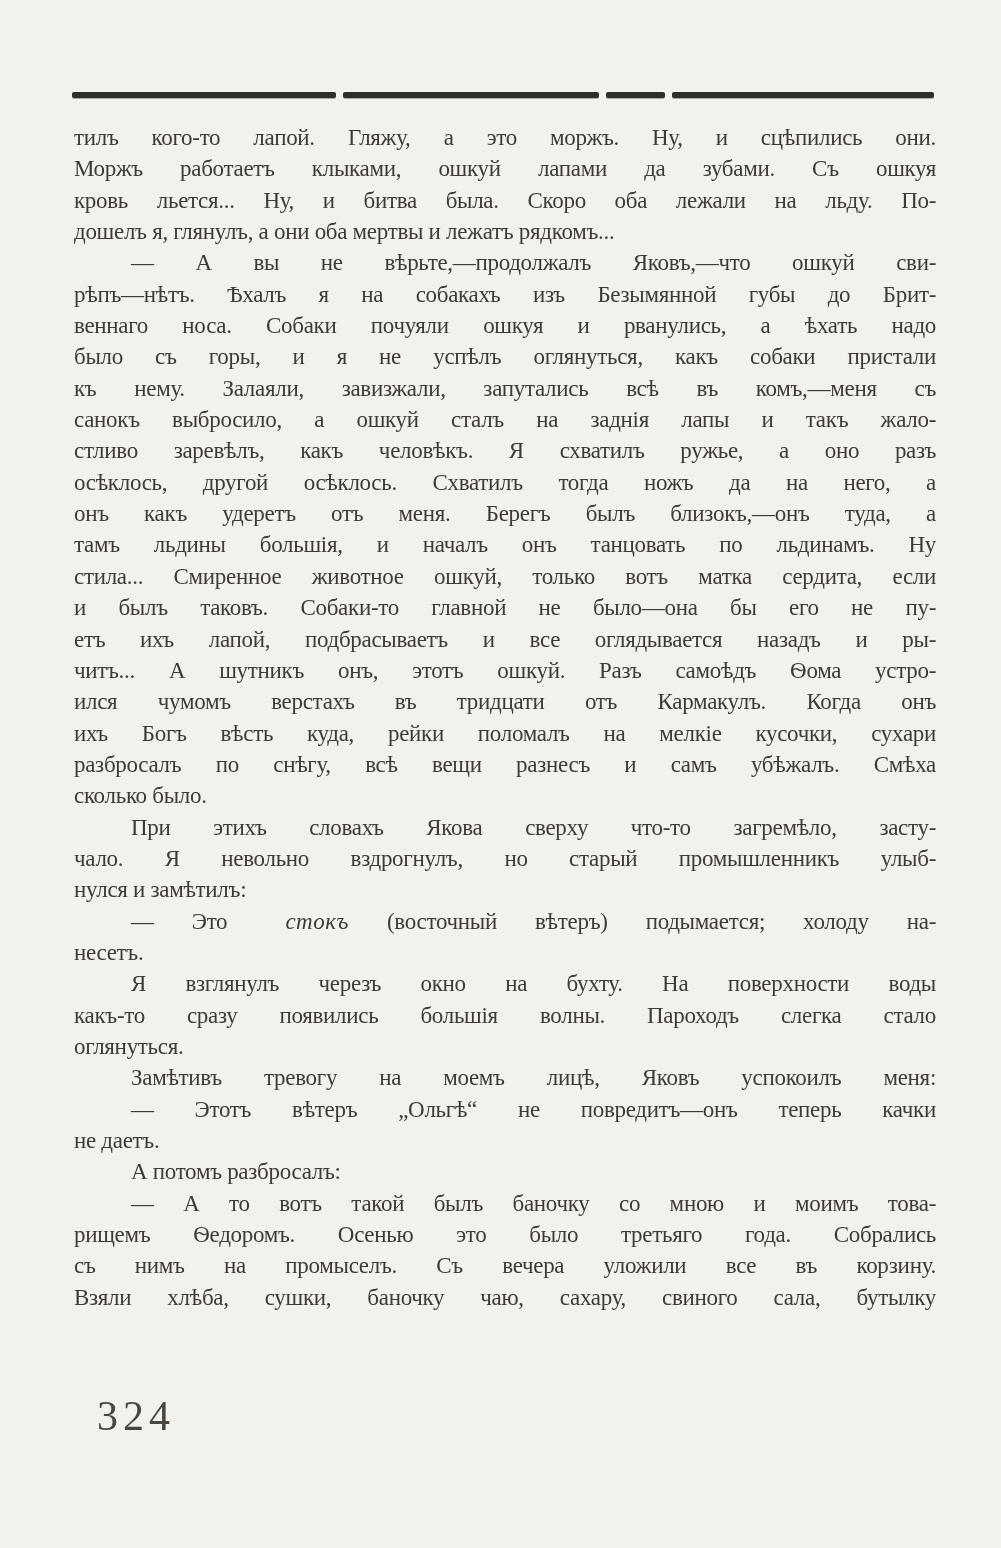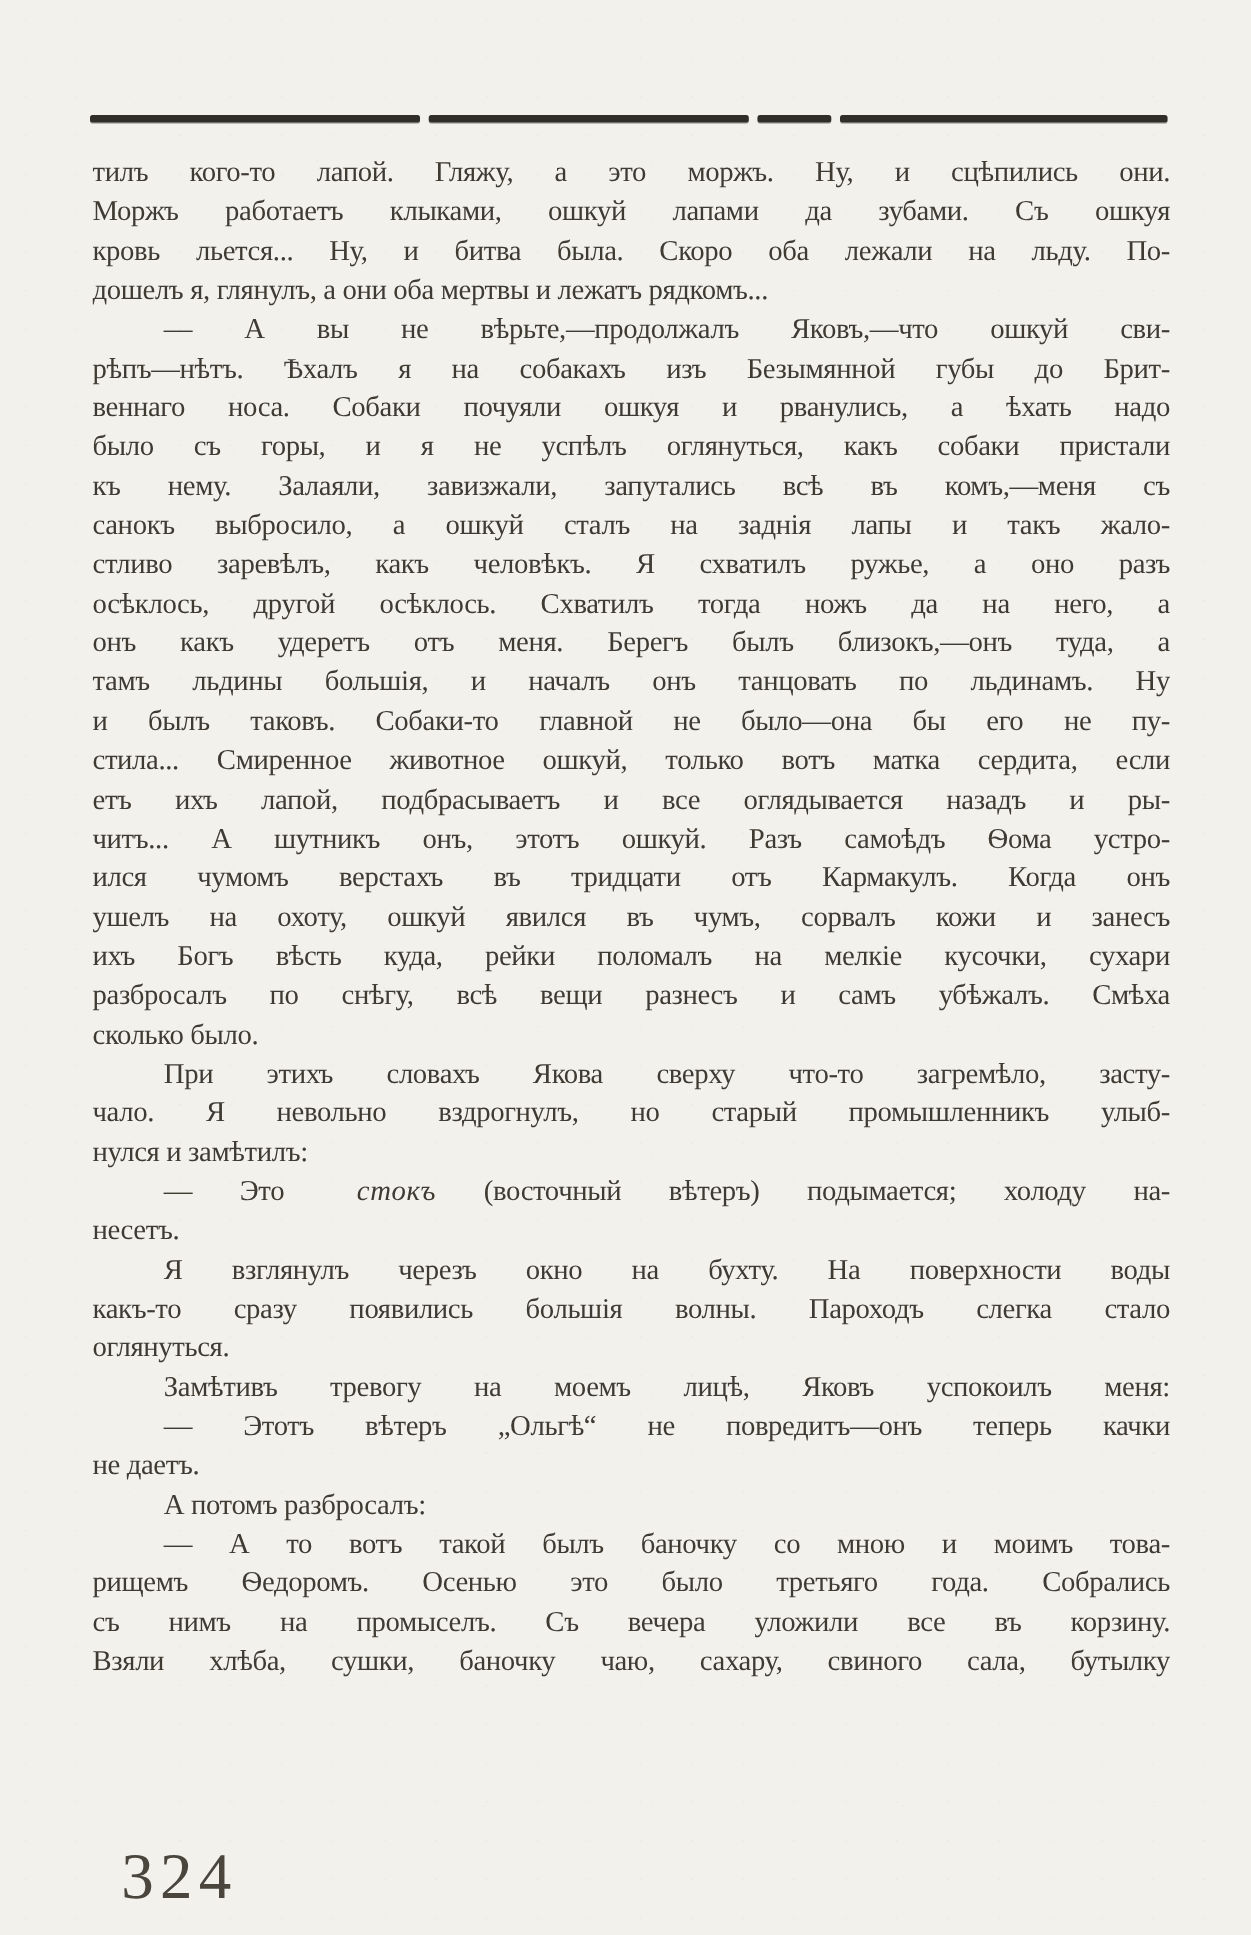--- a/index.html
+++ b/index.html
@@ -59,22 +59,22 @@
     white-space: normal;
     overflow: hidden;
     height: 31.35px;
   }
   .line.end { text-align-last: left; }
   .line.indent { text-indent: 57px; }
   .line i { font-style: italic; letter-spacing: 0.5px; margin-left: 20px; }
   .page-number {
     position: absolute;
     left: 97px;
-    top: 1472px;
-    font-size: 52px;
+    top: 1392px;
+    font-size: 42px;
     letter-spacing: 5px;
     color: #4a463e;
   }
 </style>
 </head>
 <body>
 
 <div class="page">
 
   <div class="top-rule">
@@ -100,26 +100,25 @@
       <span class="line indent">— А вы не вѣрьте,—продолжалъ Яковъ,—что ошкуй сви-</span>
       <span class="line">рѣпъ—нѣтъ. Ѣхалъ я на собакахъ изъ Безымянной губы до Брит-</span>
       <span class="line">веннаго носа. Собаки почуяли ошкуя и рванулись, а ѣхать надо</span>
       <span class="line">было съ горы, и я не успѣлъ оглянуться, какъ собаки пристали</span>
       <span class="line">къ нему. Залаяли, завизжали, запутались всѣ въ комъ,—меня съ</span>
       <span class="line">санокъ выбросило, а ошкуй сталъ на заднія лапы и такъ жало-</span>
       <span class="line">стливо заревѣлъ, какъ человѣкъ. Я схватилъ ружье, а оно разъ</span>
       <span class="line">осѣклось, другой осѣклось. Схватилъ тогда ножъ да на него, а</span>
       <span class="line">онъ какъ удеретъ отъ меня. Берегъ былъ близокъ,—онъ туда, а</span>
       <span class="line">тамъ льдины большія, и началъ онъ танцовать по льдинамъ. Ну</span>
+      <span class="line">стила... Смиренное животное ошкуй, только вотъ матка сердита, если</span>
       <span class="line">и былъ таковъ. Собаки-то главной не было—она бы его не пу-</span>
-      <span class="line">стила... Смиренное животное ошкуй, только вотъ матка сердита, если</span>
       <span class="line">етъ ихъ лапой, подбрасываетъ и все оглядывается назадъ и ры-</span>
       <span class="line">читъ... А шутникъ онъ, этотъ ошкуй. Разъ самоѣдъ Ѳома устро-</span>
       <span class="line">ился чумомъ верстахъ въ тридцати отъ Кармакулъ. Когда онъ</span>
-      <span class="line">ушелъ на охоту, ошкуй явился въ чумъ, сорвалъ кожи и занесъ</span>
       <span class="line">ихъ Богъ вѣсть куда, рейки поломалъ на мелкіе кусочки, сухари</span>
       <span class="line">разбросалъ по снѣгу, всѣ вещи разнесъ и самъ убѣжалъ. Смѣха</span>
       <span class="line end">сколько было.</span>
     </div>
 
     <div class="para">
       <span class="line indent">При этихъ словахъ Якова сверху что-то загремѣло, засту-</span>
       <span class="line">чало. Я невольно вздрогнулъ, но старый промышленникъ улыб-</span>
       <span class="line end">нулся и замѣтилъ:</span>
     </div>

